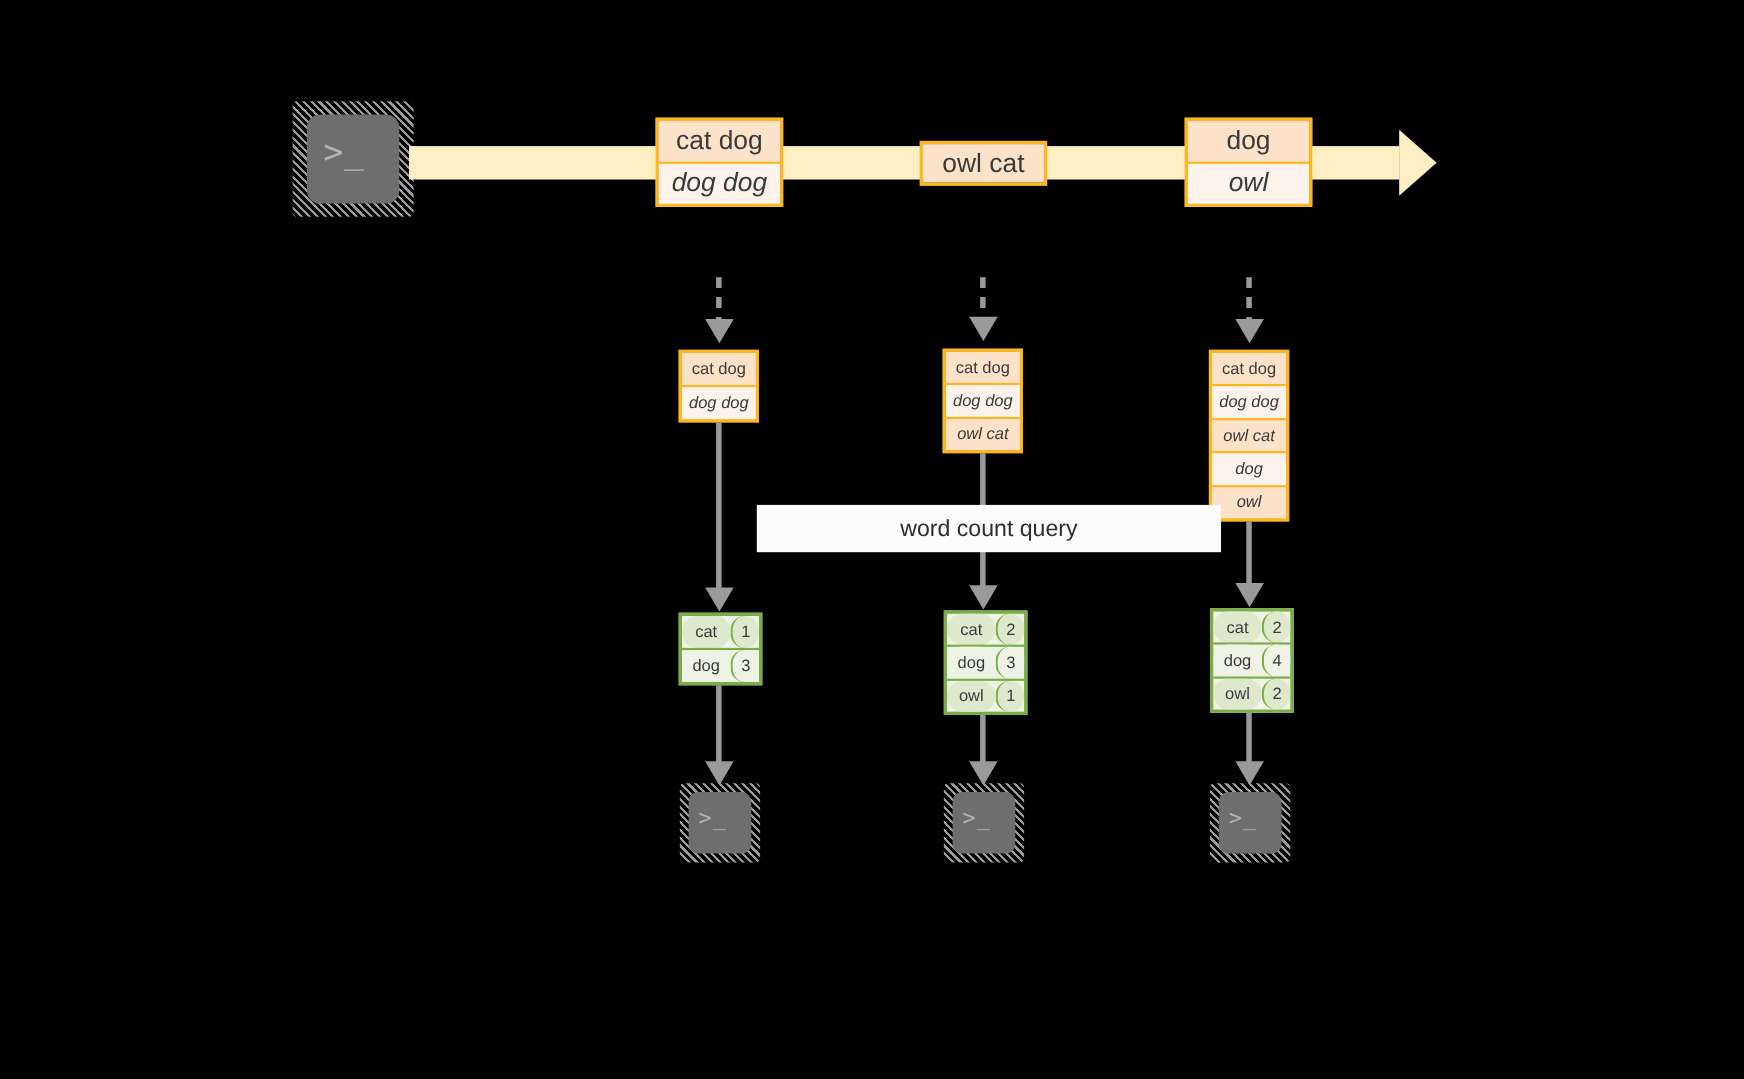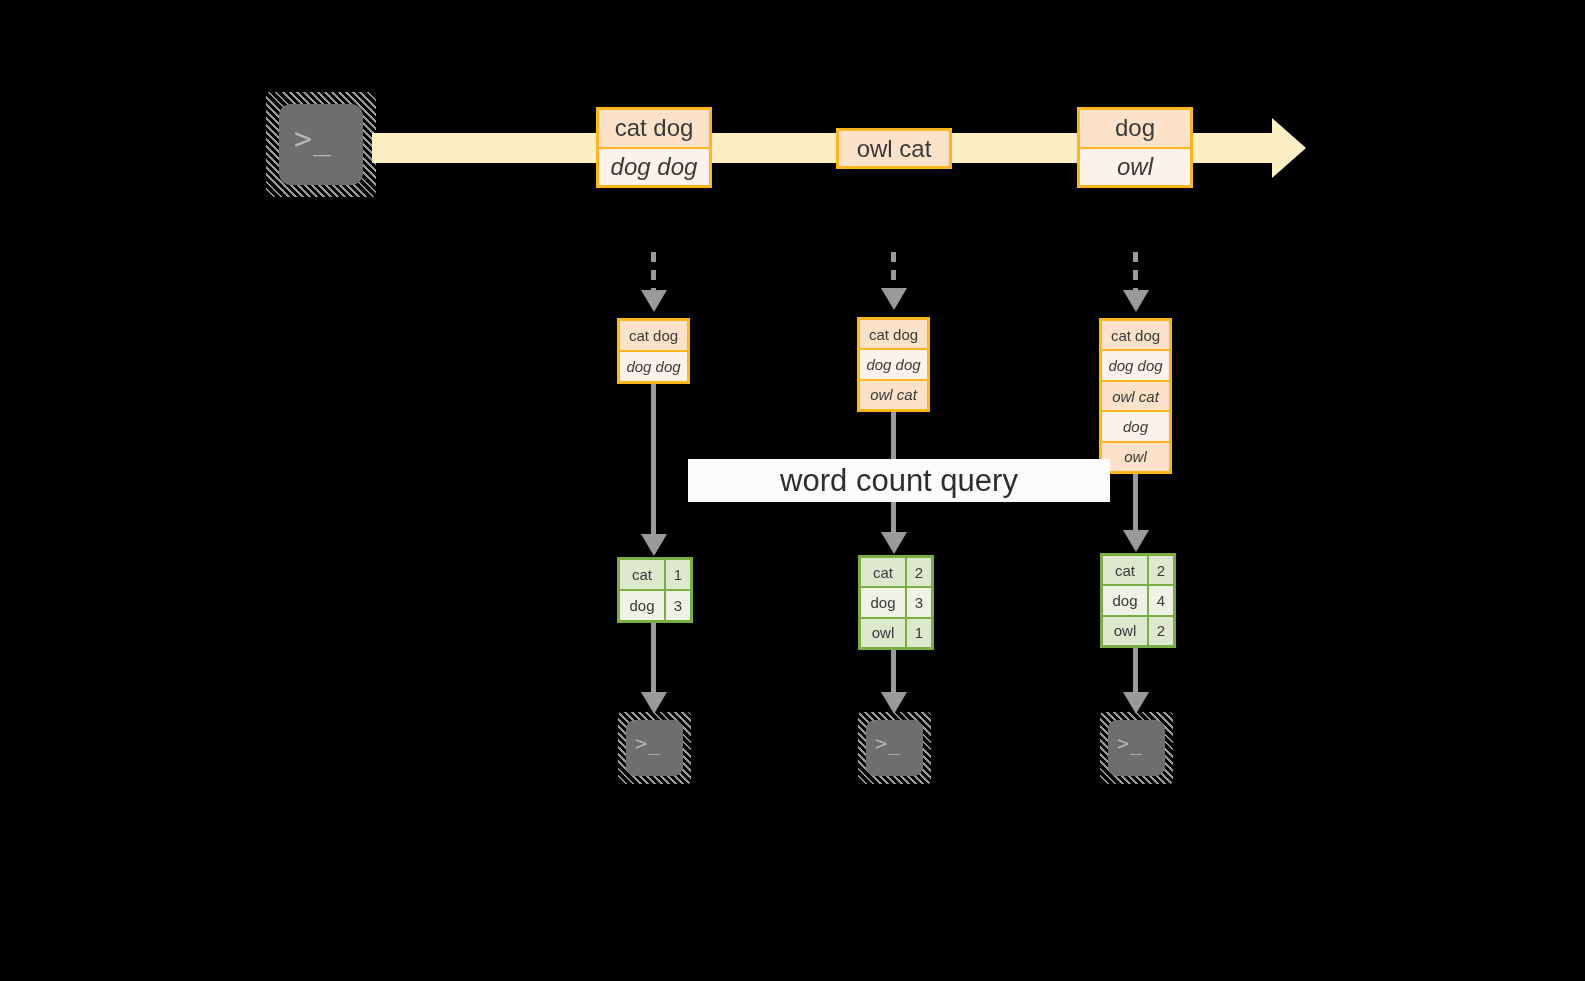--- a/index.html
+++ b/index.html
@@ -96,20 +96,21 @@
   }
   .gbox .grow + .grow { border-top: 2px solid #7aad45; }
   .gbox .gcell {
     box-sizing: border-box;
     display: flex;
     align-items: center;
     justify-content: center;
     font-size: 15px;
     color: #3a3a3a;
     white-space: nowrap;
+    border-radius: 14px;
   }
   .gbox .gcell.k { width: 44px; }
   .gbox .gcell.v { width: 26px; border-left: 2px solid #7aad45; }
   .gbox .grow.dark .gcell { background: #dde8cc; }
   .gbox .grow.light .gcell { background: #eef3e6; }
 
   
   .conn {
     position: absolute;
     width: 5px;
@@ -130,21 +131,21 @@
     border-top: 22px solid #9a9a9a;
   }
 
   
   .query-label {
     position: absolute;
     background: #fcfcfc;
     display: flex;
     align-items: center;
     justify-content: center;
-    font-size: 31px;
+    font-size: 21px;
     color: #2e2e2e;
     white-space: nowrap;
   }
 </style>
 </head>
 <body>
 
 <div id="canvas">
 
   <div class="term" style="left:266px; top:92px; width:110px; height:105px;">

